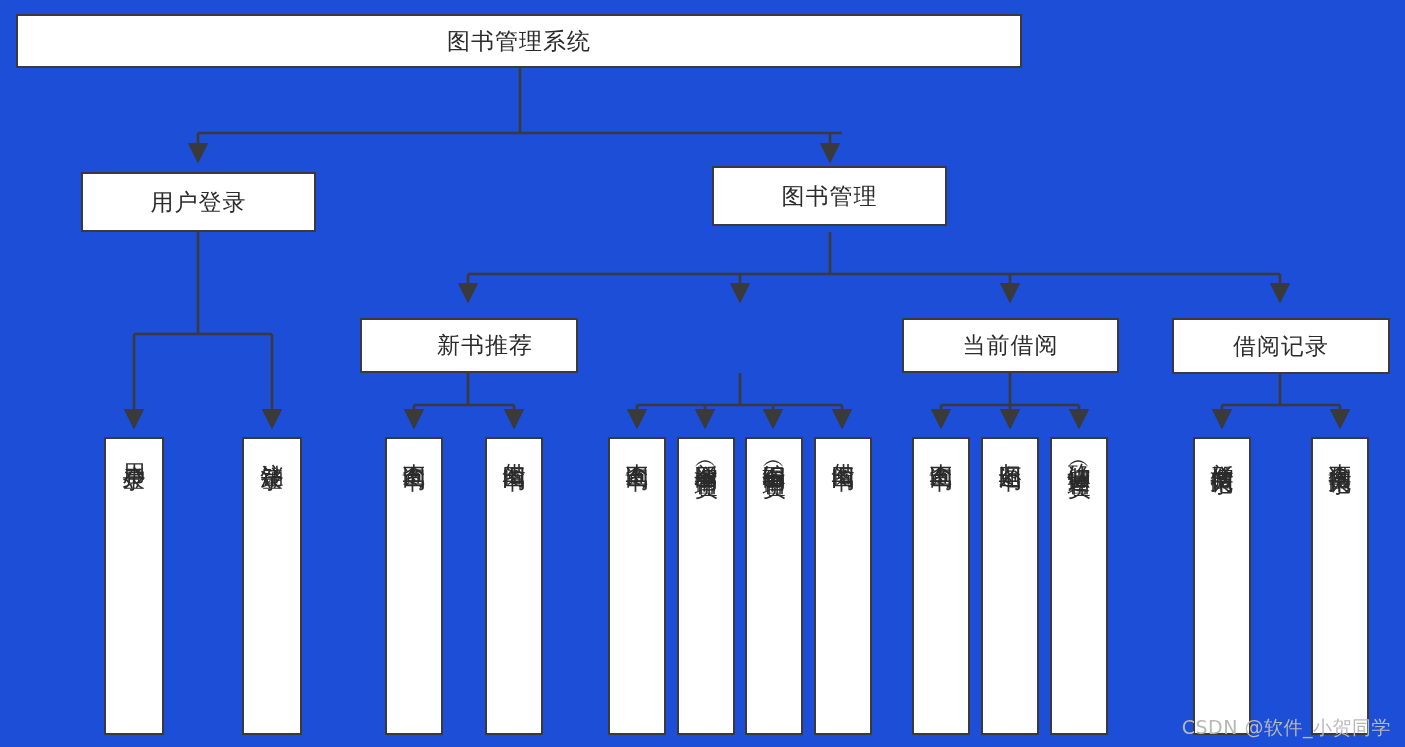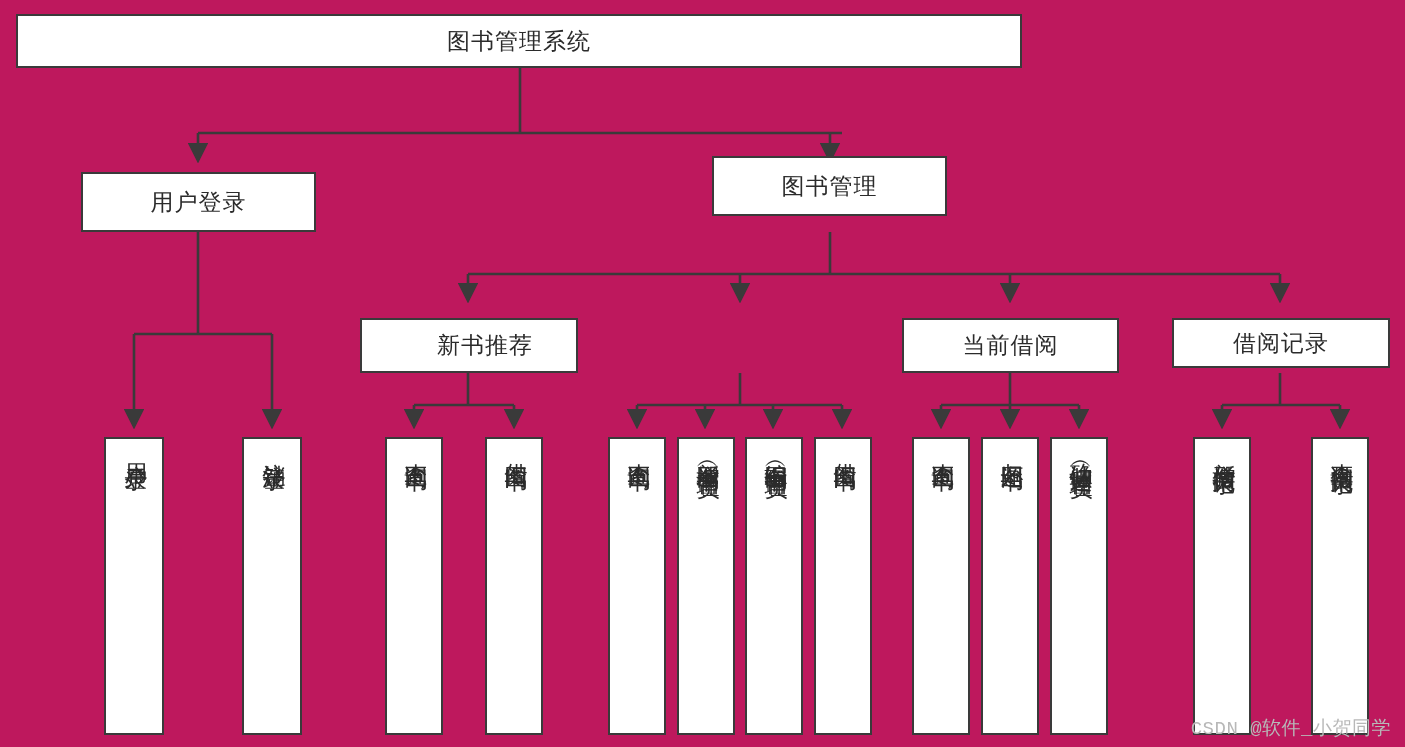--- a/index.html
+++ b/index.html
@@ -7,23 +7,22 @@
     padding: 0;
     background: #ffffff;
   }
   body {
     font-family: "DejaVu Sans", "Liberation Sans", sans-serif;
   }
   #canvas {
     position: relative;
     width: 1405px;
     height: 747px;
-    background: #be185d;
+    background: #1d4ed8;
     overflow: hidden;
-    font-family: Liberation Mono, monospace;
   }
   #wires {
     position: absolute;
     left: 0;
     top: 0;
     width: 1405px;
     height: 747px;
   }
   .node {
     position: absolute;
@@ -120,31 +119,31 @@
     </g>
   </svg>
 
   <div class="node node-h node-root" style="left:16px; top:14px; width:1006px; height:54px;">
     <span class="label">图书管理系统</span>
   </div>
 
   <div class="node node-h" style="left:81px; top:172px; width:235px; height:60px;">
     <span class="label">用户登录</span>
   </div>
-  <div class="node node-h" style="left:712px; top:156px; width:235px; height:60px;">
+  <div class="node node-h" style="left:712px; top:166px; width:235px; height:60px;">
     <span class="label">图书管理</span>
   </div>
 
   <div class="node node-h" style="left:360px; top:318px; width:218px; height:55px;padding-left:32px;">
     <span class="label">新书推荐</span>
   </div>
   <div class="node node-h" style="left:902px; top:318px; width:217px; height:55px;">
     <span class="label">当前借阅</span>
   </div>
-  <div class="node node-h" style="left:1172px; top:318px; width:218px; height:50px;">
+  <div class="node node-h" style="left:1172px; top:318px; width:218px; height:56px;">
     <span class="label">借阅记录</span>
   </div>
 
   <div class="node node-v" style="left:104px; top:437px; width:60px; height:298px;">
     <span class="label">用户登录</span>
   </div>
   <div class="node node-v" style="left:242px; top:437px; width:60px; height:298px;">
     <span class="label">注销登录</span>
   </div>
 

